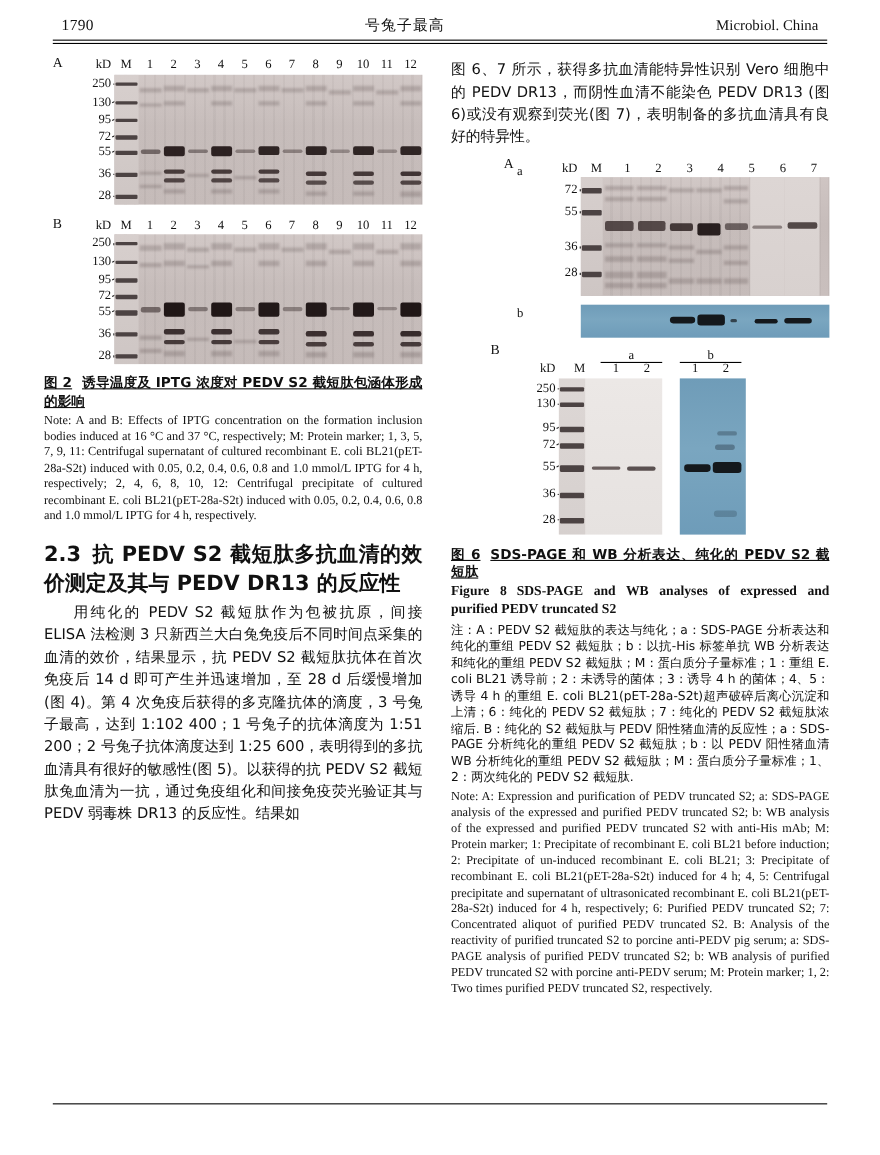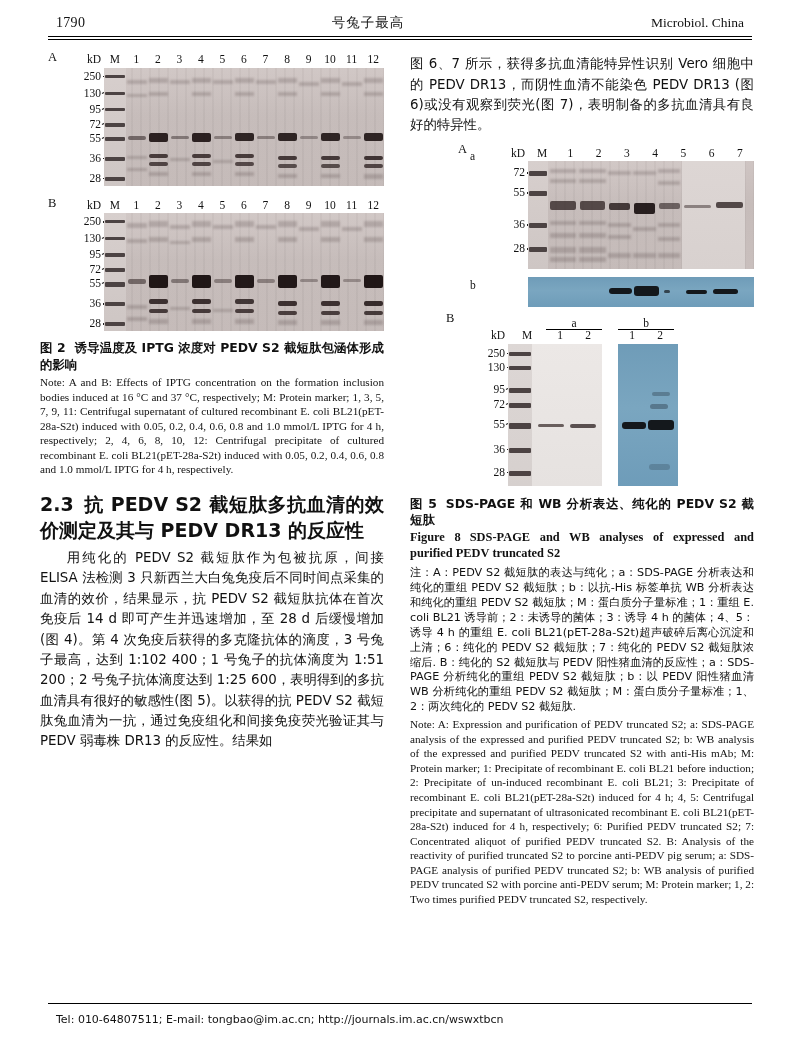--- a/index.html
+++ b/index.html
@@ -170,20 +170,21 @@
   }
 
   
   .cap {
     font-family: "DejaVu Sans", "Liberation Sans", sans-serif;
     font-weight: bold;
     font-size: 12.4px;
     line-height: 1.32;
     margin-top: 9px;
     text-align: justify;
+    text-decoration: underline;
   }
   .cap .num { margin-right: 9px; }
   .cap-en {
     font-family: "Liberation Serif", serif;
     font-weight: bold;
     font-size: 12.4px;
     line-height: 1.32;
     text-align: justify;
   }
   .cap-en .num { margin-right: 9px; }
@@ -678,26 +679,25 @@
             <div class="wband" style="left:6%;width:40%;top:78px;height:7px;"></div>
             <div class="wband" style="left:50%;width:44%;top:76px;height:10px;"></div>
             <div class="wband" style="left:56%;width:30%;top:48px;height:4px;background:rgba(25,35,45,.30);"></div>
             <div class="wband" style="left:54%;width:30%;top:60px;height:5px;background:rgba(25,35,45,.35);"></div>
             <div class="wband" style="left:52%;width:34%;top:120px;height:6px;background:rgba(25,35,45,.22);"></div>
           </div>
         </div>
       </div>
 
       <div class="cap" style="margin-top:10px;">
-        <span class="num">图 5</span><span>SDS-PAGE 和 WB 分析表达、纯化的 PEDV S2 截短肽</span>
+        <span class="num">图 6</span><span>SDS-PAGE 和 WB 分析表达、纯化的 PEDV S2 截短肽</span>
       </div>
       <div class="cap-en">
         <span class="num">Figure 8</span><span>SDS-PAGE and WB analyses of expressed and purified PEDV truncated S2</span>
       </div>
       <div class="note">注：A：PEDV S2 截短肽的表达与纯化；a：SDS-PAGE 分析表达和纯化的重组 PEDV S2 截短肽；b：以抗-His 标签单抗 WB 分析表达和纯化的重组 PEDV S2 截短肽；M：蛋白质分子量标准；1：重组 E. coli BL21 诱导前；2：未诱导的菌体；3：诱导 4 h 的菌体；4、5：诱导 4 h 的重组 E. coli BL21(pET-28a-S2t)超声破碎后离心沉淀和上清；6：纯化的 PEDV S2 截短肽；7：纯化的 PEDV S2 截短肽浓缩后. B：纯化的 S2 截短肽与 PEDV 阳性猪血清的反应性；a：SDS-PAGE 分析纯化的重组 PEDV S2 截短肽；b：以 PEDV 阳性猪血清 WB 分析纯化的重组 PEDV S2 截短肽；M：蛋白质分子量标准；1、2：两次纯化的 PEDV S2 截短肽.</div>
       <div class="note-en">Note: A: Expression and purification of PEDV truncated S2; a: SDS-PAGE analysis of the expressed and purified PEDV truncated S2; b: WB analysis of the expressed and purified PEDV truncated S2 with anti-His mAb; M: Protein marker; 1: Precipitate of recombinant E. coli BL21 before induction; 2: Precipitate of un-induced recombinant E. coli BL21; 3: Precipitate of recombinant E. coli BL21(pET-28a-S2t) induced for 4 h; 4, 5: Centrifugal precipitate and supernatant of ultrasonicated recombinant E. coli BL21(pET-28a-S2t) induced for 4 h, respectively; 6: Purified PEDV truncated S2; 7: Concentrated aliquot of purified PEDV truncated S2. B: Analysis of the reactivity of purified truncated S2 to porcine anti-PEDV pig serum; a: SDS-PAGE analysis of purified PEDV truncated S2; b: WB analysis of purified PEDV truncated S2 with porcine anti-PEDV serum; M: Protein marker; 1, 2: Two times purified PEDV truncated S2, respectively.</div>
     </div>
   </div>
 
   <div class="footrule"></div>
-  <div class="footer">Tel: 010-64807511; E-mail: tongbao@im.ac.cn; http://journals.im.ac.cn/wswxtbcn</div>
 
 </div>
 
 </body></html>

